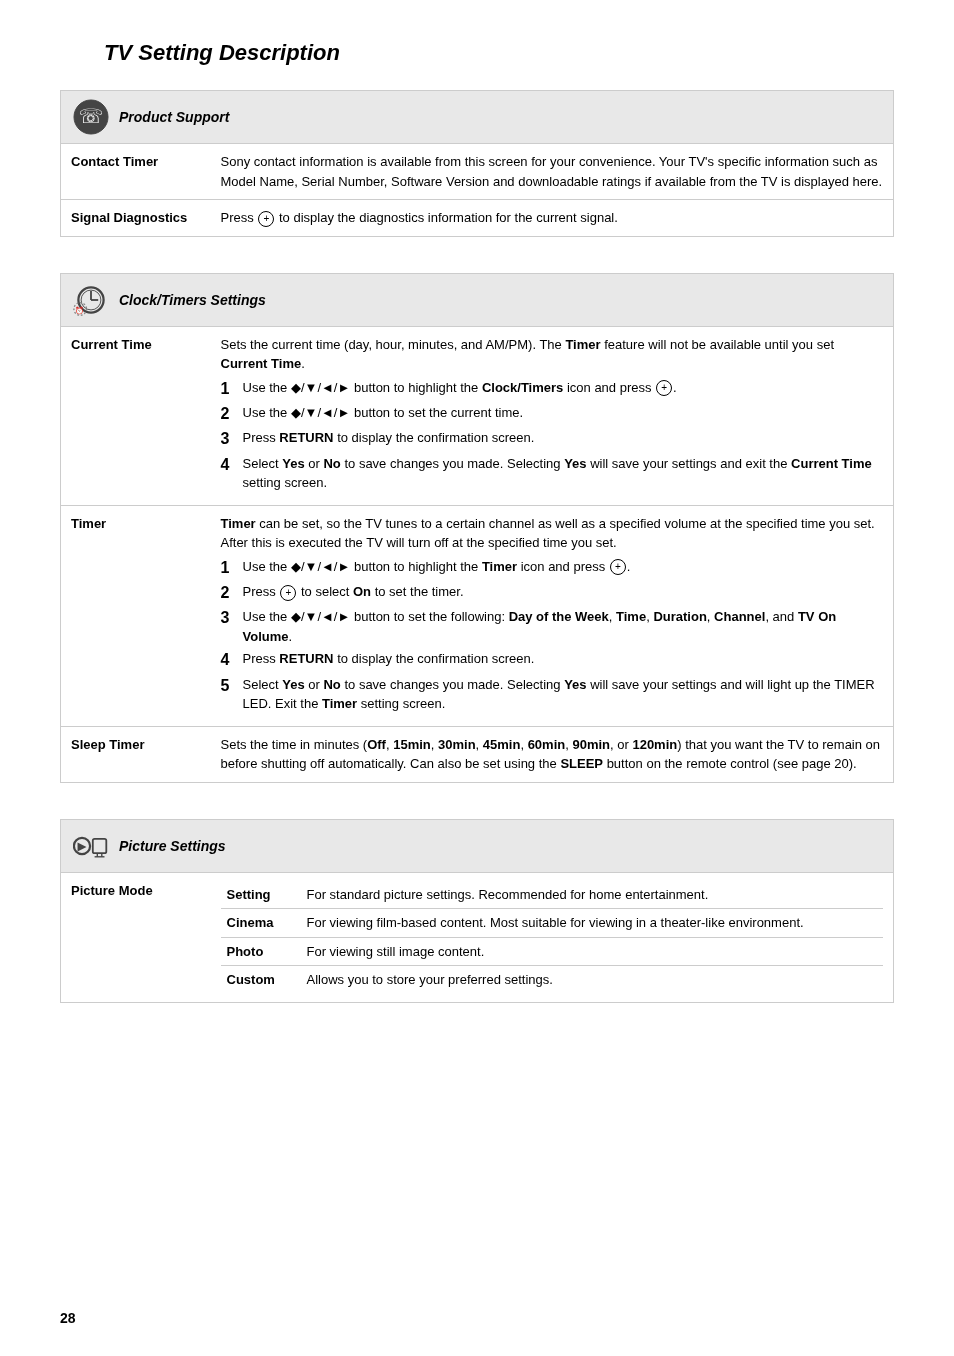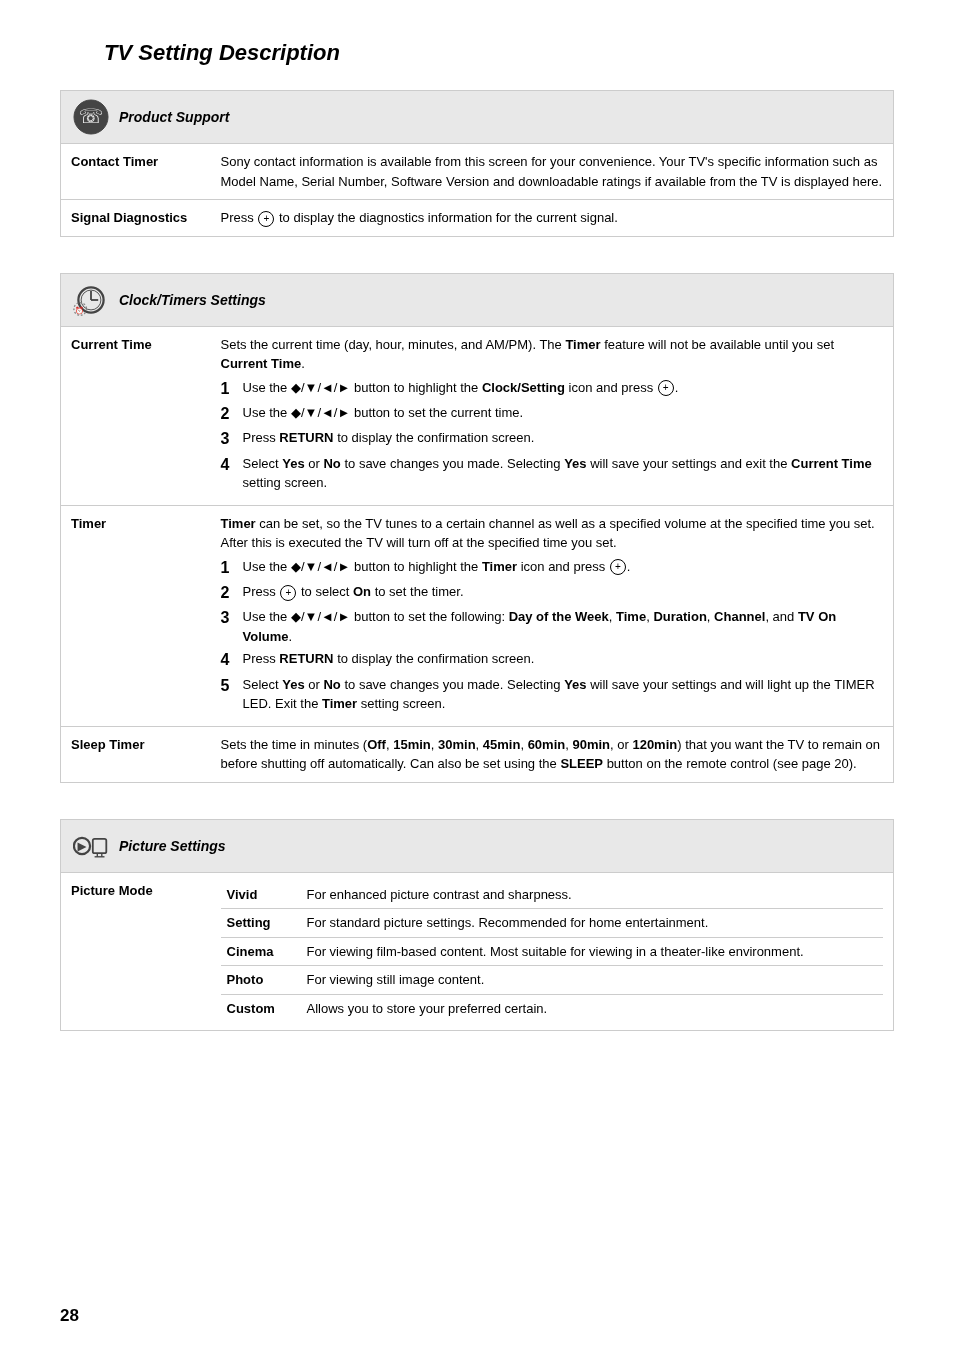--- a/index.html
+++ b/index.html
@@ -137,21 +137,21 @@
     .sub-col-label {
       font-weight: bold;
       width: 80px;
       white-space: nowrap;
     }
 
     .page-number {
       position: absolute;
       bottom: 30px;
       left: 60px;
-      font-size: 17px;
+      font-size: 14px;
       font-weight: bold;
     }
 
     body { position: relative; }
   </style>
 </head>
 <body>
 
 <h1 class="page-title">TV Setting Description</h1>
 
@@ -195,21 +195,21 @@
       </div>
       <table class="section-table">
         <tbody>
           <tr>
             <td class="col-label">Current Time</td>
             <td class="col-content">
               <p>Sets the current time (day, hour, minutes, and AM/PM). The <strong>Timer</strong> feature will not be available until you set <strong>Current Time</strong>.</p>
               <ol class="steps">
                 <li>
                   <span class="step-num">1</span>
-                  <span class="step-text">Use the ◆/▼/◄/► button to highlight the <strong>Clock/Setting</strong> icon and press <span class="circle-btn">+</span>.</span>
+                  <span class="step-text">Use the ◆/▼/◄/► button to highlight the <strong>Clock/Timers</strong> icon and press <span class="circle-btn">+</span>.</span>
                 </li>
                 <li>
                   <span class="step-num">2</span>
                   <span class="step-text">Use the ◆/▼/◄/► button to set the current time.</span>
                 </li>
                 <li>
                   <span class="step-num">3</span>
                   <span class="step-text">Press <strong>RETURN</strong> to display the confirmation screen.</span>
                 </li>
                 <li>
@@ -269,38 +269,34 @@
         <span class="section-header-title">Picture Settings</span>
       </div>
       <table class="section-table">
         <tbody>
           <tr>
             <td class="col-label">Picture Mode</td>
             <td class="col-content">
               <table class="sub-table">
                 <tbody>
                   <tr>
-                    <td class="sub-col-label">Vivid</td>
-                    <td>For enhanced picture contrast and sharpness.</td>
-                  </tr>
-                  <tr>
                     <td class="sub-col-label">Setting</td>
                     <td>For standard picture settings. Recommended for home entertainment.</td>
                   </tr>
                   <tr>
                     <td class="sub-col-label">Cinema</td>
                     <td>For viewing film-based content. Most suitable for viewing in a theater-like environment.</td>
                   </tr>
                   <tr>
                     <td class="sub-col-label">Photo</td>
                     <td>For viewing still image content.</td>
                   </tr>
                   <tr>
                     <td class="sub-col-label">Custom</td>
-                    <td>Allows you to store your preferred certain.</td>
+                    <td>Allows you to store your preferred settings.</td>
                   </tr>
                 </tbody>
               </table>
             </td>
           </tr>
         </tbody>
       </table>
     </div>
   </div>
 

